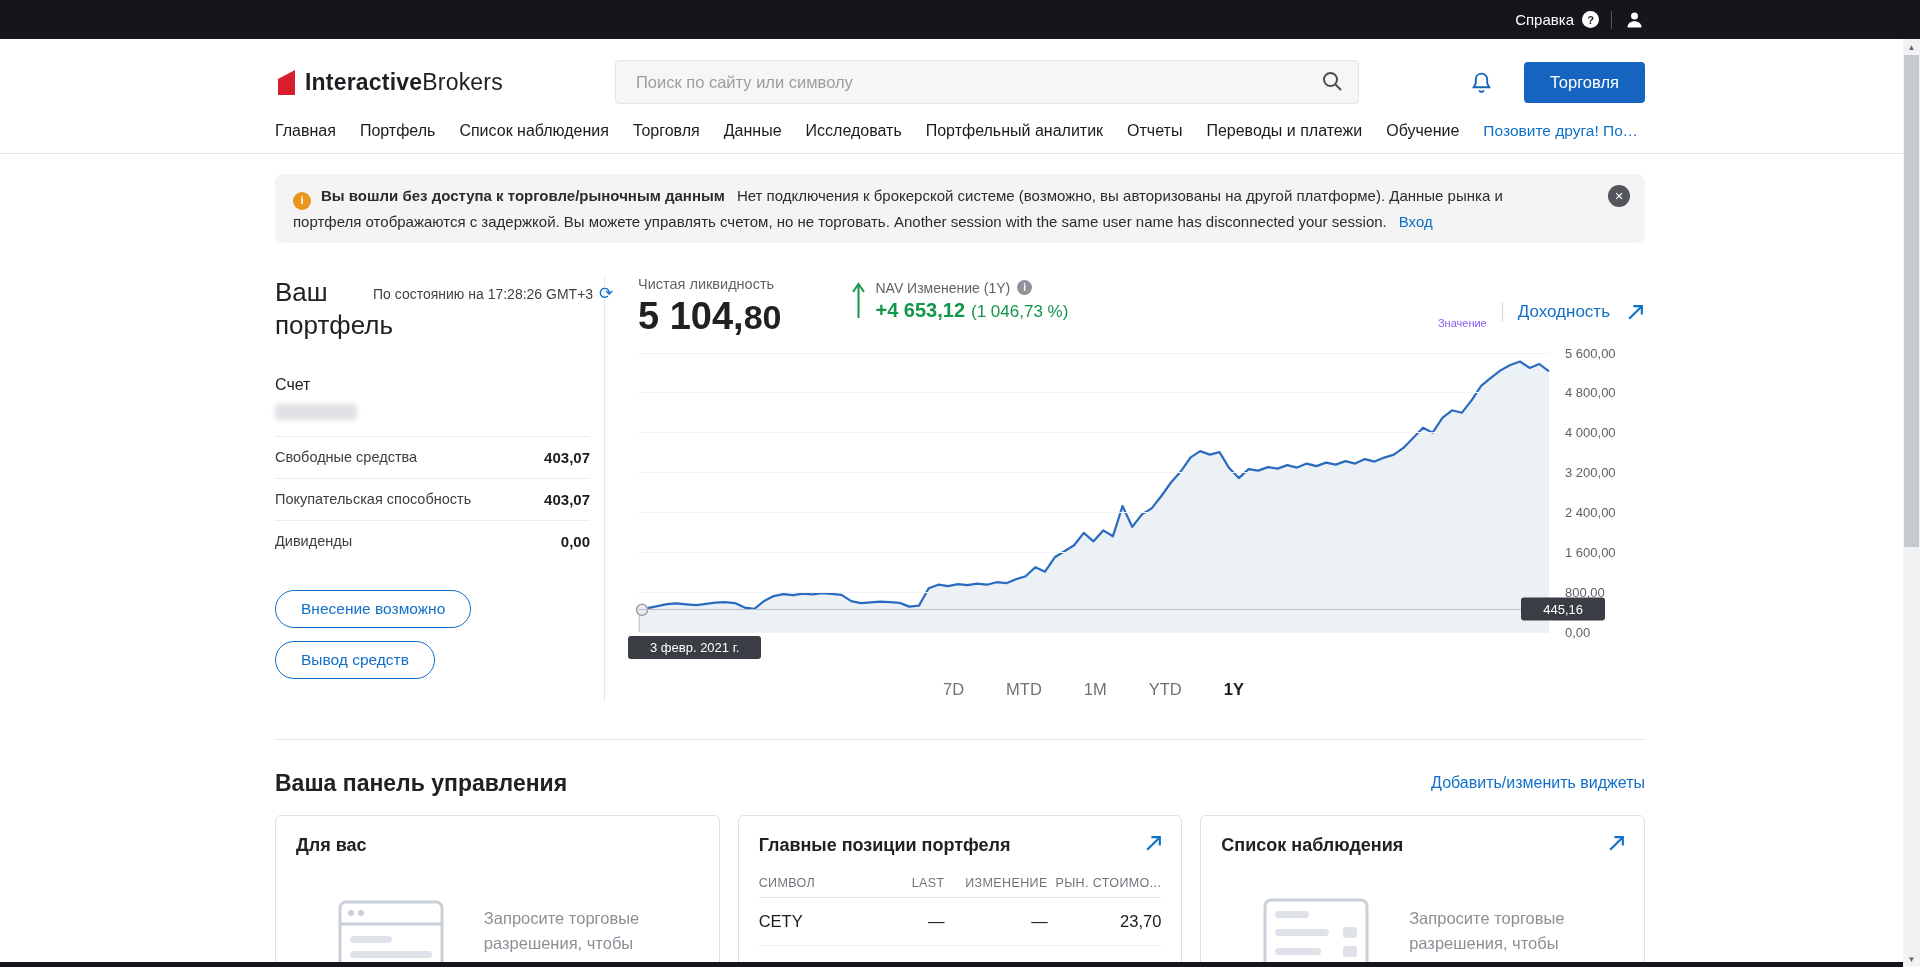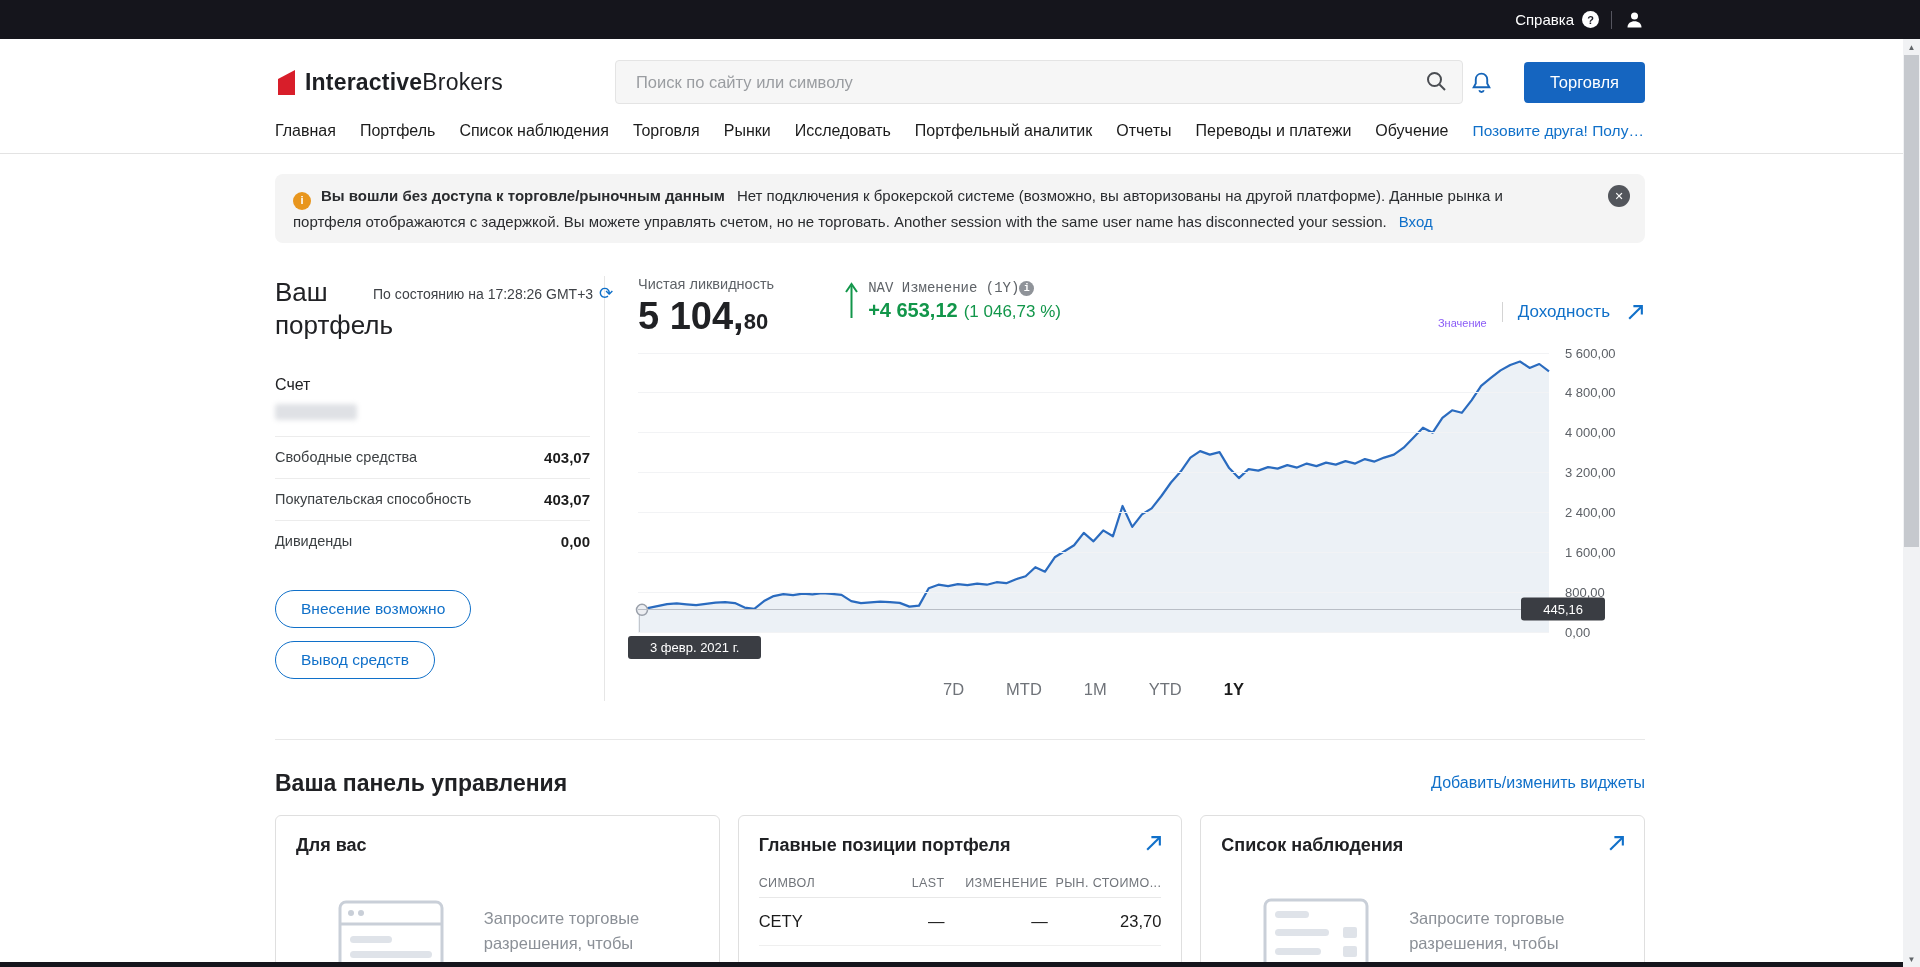--- a/index.html
+++ b/index.html
@@ -15,21 +15,21 @@
   .help-q{width:17px;height:17px;border-radius:50%;background:#fff;color:#1d1d26;font-size:11px;font-weight:700;display:flex;align-items:center;justify-content:center;}
   .topbar-divider{width:1px;height:18px;background:#55555f;}
   .user-btn{display:flex;align-items:center;cursor:pointer;}
 
   
   .header{background:#fff;border-bottom:1px solid #e3e3e3;}
   .header-inner{display:flex;align-items:center;padding-top:16px;height:70px;}
   .logo{display:flex;align-items:center;gap:7px;cursor:pointer;}
   .logo-text{font-size:23px;letter-spacing:.2px;color:#1d1f23;}
   .logo-text b{font-weight:700;}
-  .search-box{position:relative;margin-left:112px;width:848px;}
+  .search-box{position:relative;margin-left:112px;width:744px;}
   .search-box input{width:100%;height:44px;background:#f6f6f6;border:1px solid #e4e4e4;border-radius:4px;padding:0 48px 0 20px;font-size:16.5px;font-family:"Liberation Sans",sans-serif;color:#333;outline:none;}
   .search-box input::placeholder{color:#9a9da1;}
   .search-icon{position:absolute;right:16px;top:10px;cursor:pointer;}
   .header-right{margin-left:auto;display:flex;align-items:center;gap:30px;}
   .bell{cursor:pointer;display:flex;}
   .trade-btn{background:#1565c0;color:#fff;border:none;border-radius:4px;height:41px;padding:0 26px;font-size:16.5px;font-weight:500;font-family:"Liberation Sans",sans-serif;cursor:pointer;}
   .nav-row{display:flex;align-items:center;gap:24px;height:44px;}
   .nav-item{font-size:16px;color:#1b1b1b;text-decoration:none;white-space:nowrap;cursor:pointer;}
   .referral{margin-left:auto;color:#1070c9;font-size:15.5px;white-space:nowrap;overflow:hidden;text-overflow:ellipsis;max-width:215px;cursor:pointer;}
 
@@ -56,24 +56,24 @@
   .acct-row .val{font-size:15px;font-weight:700;color:#1c1c1c;}
   .lp-buttons{margin-top:28px;display:flex;flex-direction:column;align-items:flex-start;gap:13px;}
   .pill-btn{background:#fff;border:1px solid #1070c9;color:#1070c9;border-radius:20px;padding:9px 25px;font-size:15.5px;font-family:"Liberation Sans",sans-serif;cursor:pointer;}
 
   
   .chart-panel{flex:1;padding-left:33px;}
   .chart-head{display:flex;align-items:flex-start;}
   .netliq .cap{font-size:14.5px;color:#5f6368;}
   .netliq .big{margin-top:3px;color:#202124;font-weight:600;}
   .netliq .big .int{font-size:38px;}
-  .netliq .big .frac{font-size:22px;}
+  .netliq .big .frac{font-size:34px;}
   .navchg{display:flex;margin-left:70px;margin-top:4px;gap:9px;}
   .navchg .col{display:flex;flex-direction:column;gap:3px;}
-  .navchg .cap{font-size:14px;color:#5f6368;display:flex;align-items:flex-end;font-family:Liberation Mono, monospace;}
+  .navchg .cap{font-size:14px;color:#5f6368;display:flex;align-items:flex-start;gap:7px;}
   .info-i{width:15px;height:15px;border-radius:50%;background:#8f9399;color:#fff;font-size:10px;font-weight:700;display:inline-flex;align-items:center;justify-content:center;cursor:pointer;}
   .navchg .chg{font-size:20px;font-weight:600;color:#12964a;}
   .navchg .pct{font-size:17px;font-weight:400;margin-left:6px;}
   .view-toggle{margin-left:auto;margin-top:20px;display:flex;align-items:center;}
   .view-toggle .t-val{font-size:11px;color:#8b5cf6;cursor:pointer;margin-top:21px;}
   .view-toggle .tog-div{width:1px;height:20px;background:#d4d4d4;margin:0 15px;}
   .view-toggle .t-ret{font-size:17px;color:#1070c9;cursor:pointer;}
   .expand-ic{margin-left:16px;cursor:pointer;display:flex;}
 
   .chart-wrap{position:relative;margin-top:15px;height:279px;}
@@ -161,21 +161,21 @@
             </svg>
         </span>
         <button class="trade-btn">Торговля</button>
       </div>
     </div>
     <div class="container nav-row">
       <a class="nav-item">Главная</a>
       <a class="nav-item">Портфель</a>
       <a class="nav-item">Список наблюдения</a>
       <a class="nav-item">Торговля</a>
-      <a class="nav-item">Рынки</a>
+      <a class="nav-item">Данные</a>
       <a class="nav-item">Исследовать</a>
       <a class="nav-item">Портфельный аналитик</a>
       <a class="nav-item">Отчеты</a>
       <a class="nav-item">Переводы и платежи</a>
       <a class="nav-item">Обучение</a>
       <a class="referral">Позовите друга! Получит...</a>
     </div>
   </div>
 
   <div class="container">

